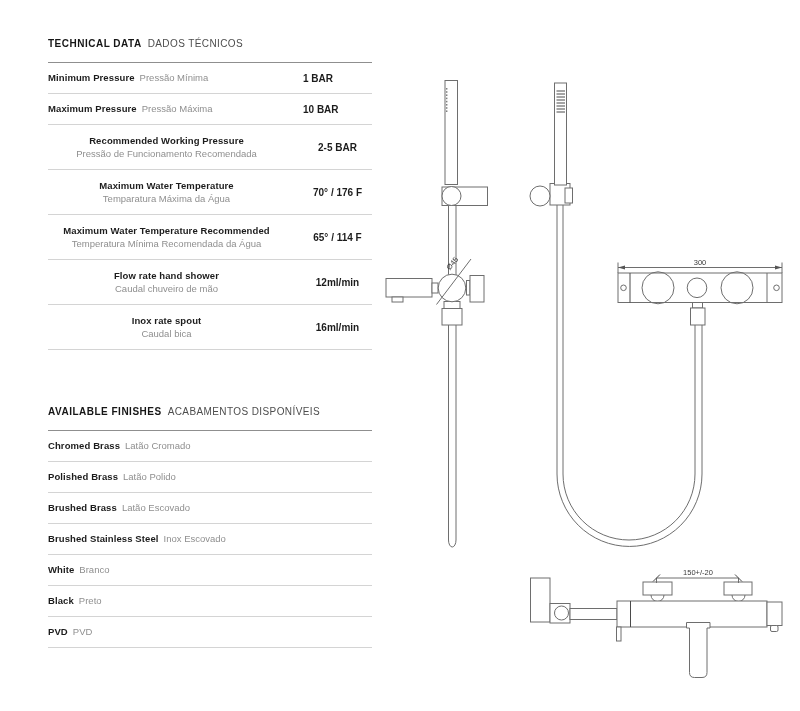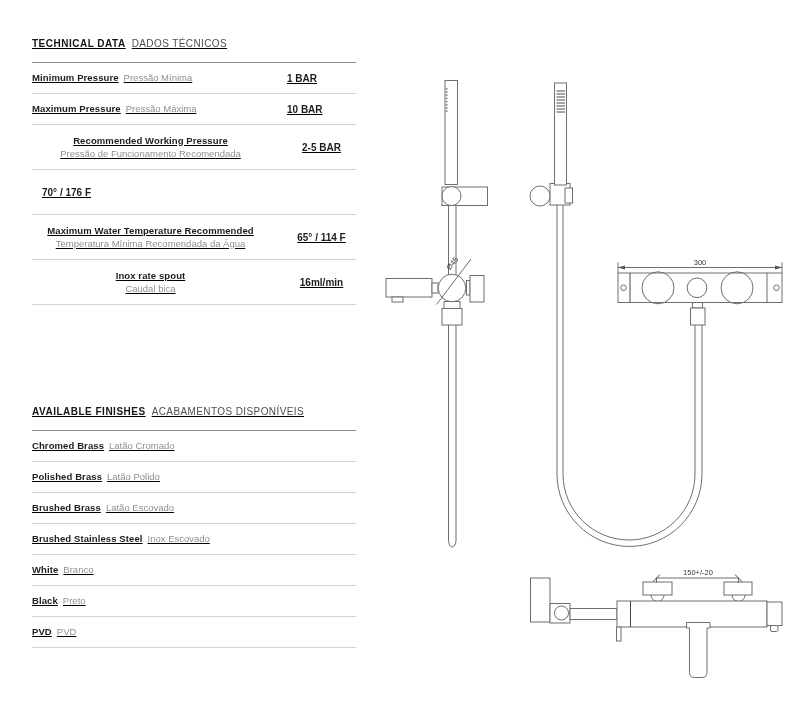--- a/index.html
+++ b/index.html
@@ -1,20 +1,20 @@
 <!DOCTYPE html>
 <html><head>
 <meta charset="utf-8">
 <style>
   html,body{margin:0;padding:0;background:#ffffff;}
   .page{
     position:relative;width:800px;height:711px;background:#ffffff;overflow:hidden;
     font-family:"Liberation Sans",sans-serif;
   }
-  .section{position:absolute;left:32px;width:324px;text-decoration:underline;}
+  .section{position:absolute;left:48px;width:324px;}
   .section-title{
     font-size:10px;font-weight:700;letter-spacing:.5px;color:#161616;
     padding-bottom:13px;border-bottom:1px solid #8f8f8f;line-height:11px;
   }
   .section-title .sub{font-weight:400;color:#4d4d4d;margin-left:6px;letter-spacing:.4px;}
   .row{display:flex;align-items:center;border-bottom:1px solid #d4d4d4;gap:12px;}
   .row.single{height:30px;}
   .row.two{height:44px;text-align:center;}
   .lbl{flex:1;font-size:9.5px;line-height:12px;color:#1c1c1c;padding-right:6px;}
   .lbl strong{font-weight:700;letter-spacing:.1px;}
@@ -43,25 +43,30 @@
     </div>
     <div class="row single">
       <div class="lbl"><strong>Maximum Pressure</strong><span class="pt">Pressão Máxima</span></div>
       <div class="val">10 BAR</div>
     </div>
     <div class="row two">
       <div class="lbl"><strong>Recommended Working Pressure</strong><span class="pt">Pressão de Funcionamento Recomendada</span></div>
       <div class="val">2-5 BAR</div>
     </div>
     <div class="row two">
+      <div class="lbl"><strong>Maximum Water Temperature</strong><span class="pt">Temparatura Máxima da Água</span></div>
       <div class="val">70° / 176 F</div>
     </div>
     <div class="row two">
       <div class="lbl"><strong>Maximum Water Temperature Recommended</strong><span class="pt">Temperatura Mínima Recomendada da Água</span></div>
       <div class="val">65° / 114 F</div>
+    </div>
+    <div class="row two">
+      <div class="lbl"><strong>Flow rate hand shower</strong><span class="pt">Caudal chuveiro de mão</span></div>
+      <div class="val">12ml/min</div>
     </div>
     <div class="row two">
       <div class="lbl"><strong>Inox rate spout</strong><span class="pt">Caudal bica</span></div>
       <div class="val">16ml/min</div>
     </div>
   </div>
 
   <div class="section" style="top:406px">
     <div class="section-title">
       <strong>AVAILABLE FINISHES</strong><span class="sub">ACABAMENTOS DISPONÍVEIS</span>

